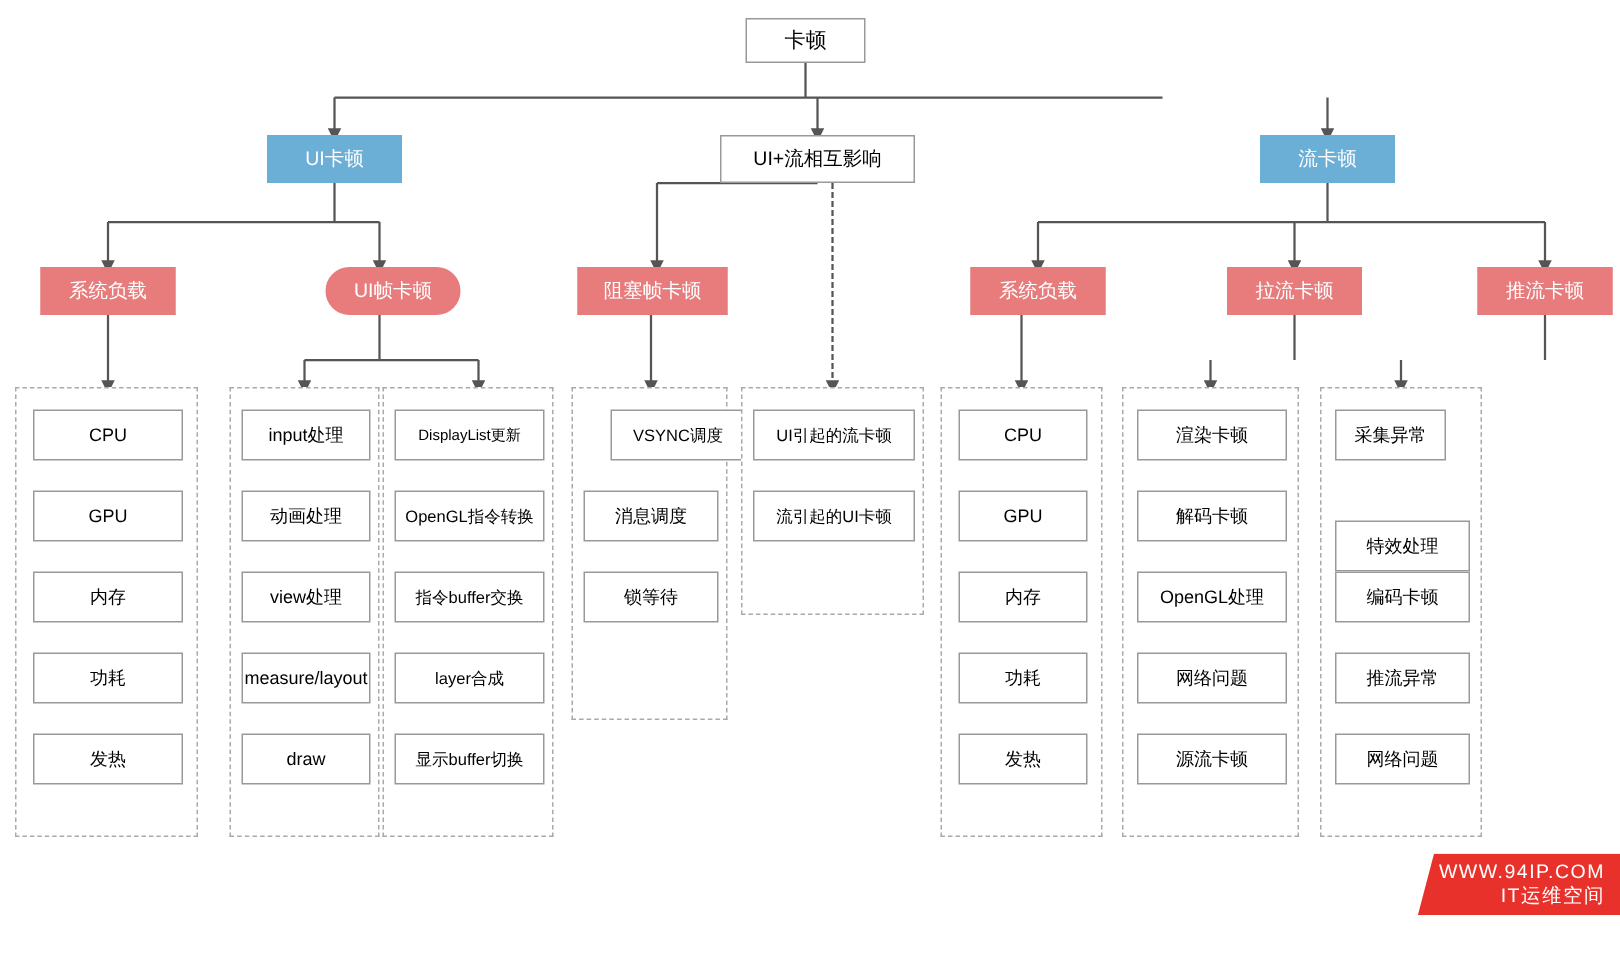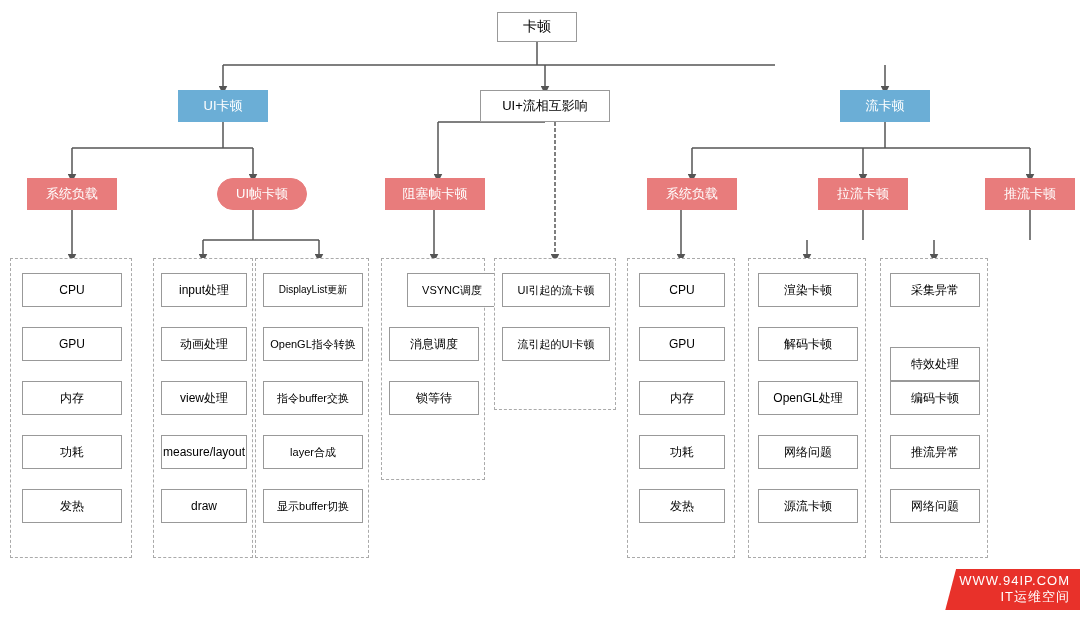--- a/index.html
+++ b/index.html
@@ -219,21 +219,21 @@
 
   <div class="node-dashed-container" style="left:748px; top:258px; width:118px; height:300px;">
     <div class="item-box" style="left:9px;top:14px;width:100px;height:34px;">渲染卡顿</div>
     <div class="item-box" style="left:9px;top:68px;width:100px;height:34px;">解码卡顿</div>
     <div class="item-box" style="left:9px;top:122px;width:100px;height:34px;">OpenGL处理</div>
     <div class="item-box" style="left:9px;top:176px;width:100px;height:34px;">网络问题</div>
     <div class="item-box" style="left:9px;top:230px;width:100px;height:34px;">源流卡顿</div>
   </div>
 
   <div class="node-dashed-container" style="left:880px; top:258px; width:108px; height:300px;">
-    <div class="item-box" style="left:9px;top:14px;width:90px;height:34px;">采集异常</div>
+    <div class="item-box" style="left:9px;top:14px;width:74px;height:34px;">采集异常</div>
     <div class="item-box" style="left:9px;top:68px;width:90px;height:34px;margin-top:20px;">特效处理</div>
     <div class="item-box" style="left:9px;top:122px;width:90px;height:34px;">编码卡顿</div>
     <div class="item-box" style="left:9px;top:176px;width:90px;height:34px;">推流异常</div>
     <div class="item-box" style="left:9px;top:230px;width:90px;height:34px;">网络问题</div>
   </div>
 
   <div class="watermark-bottom">
     <div class="site">WWW.94IP.COM</div>
     <div class="name">IT运维空间</div>
   </div>

